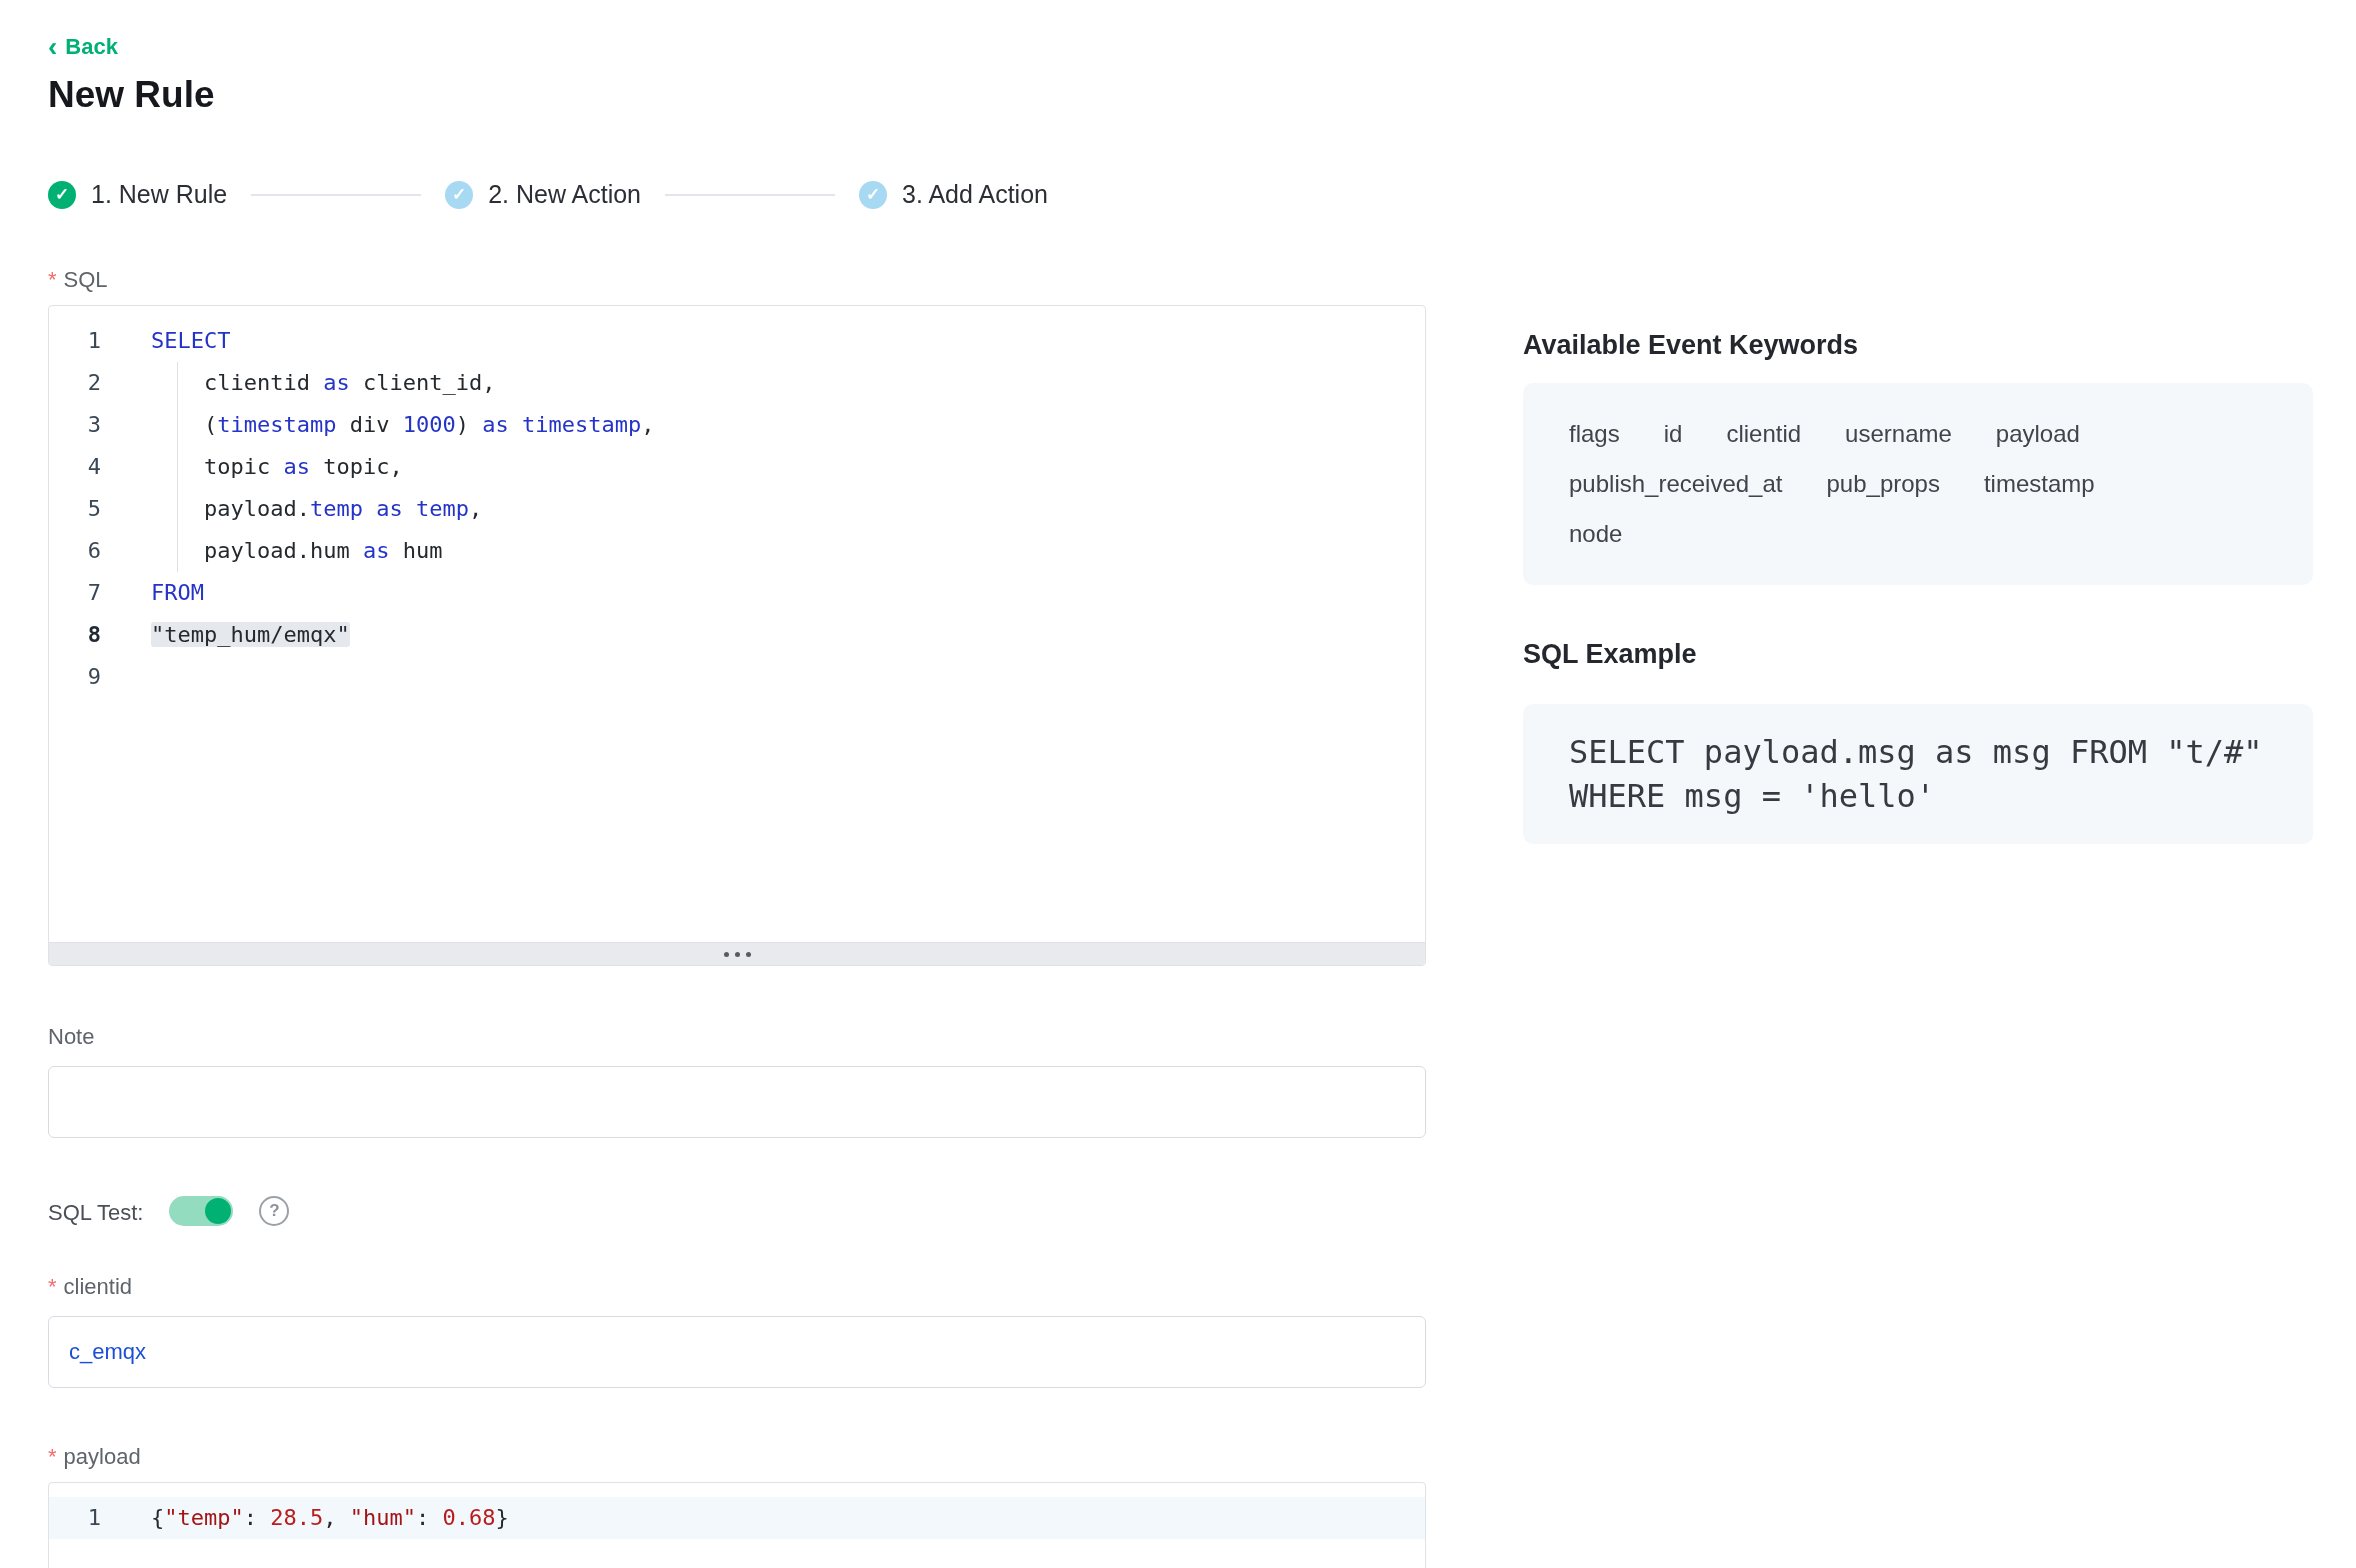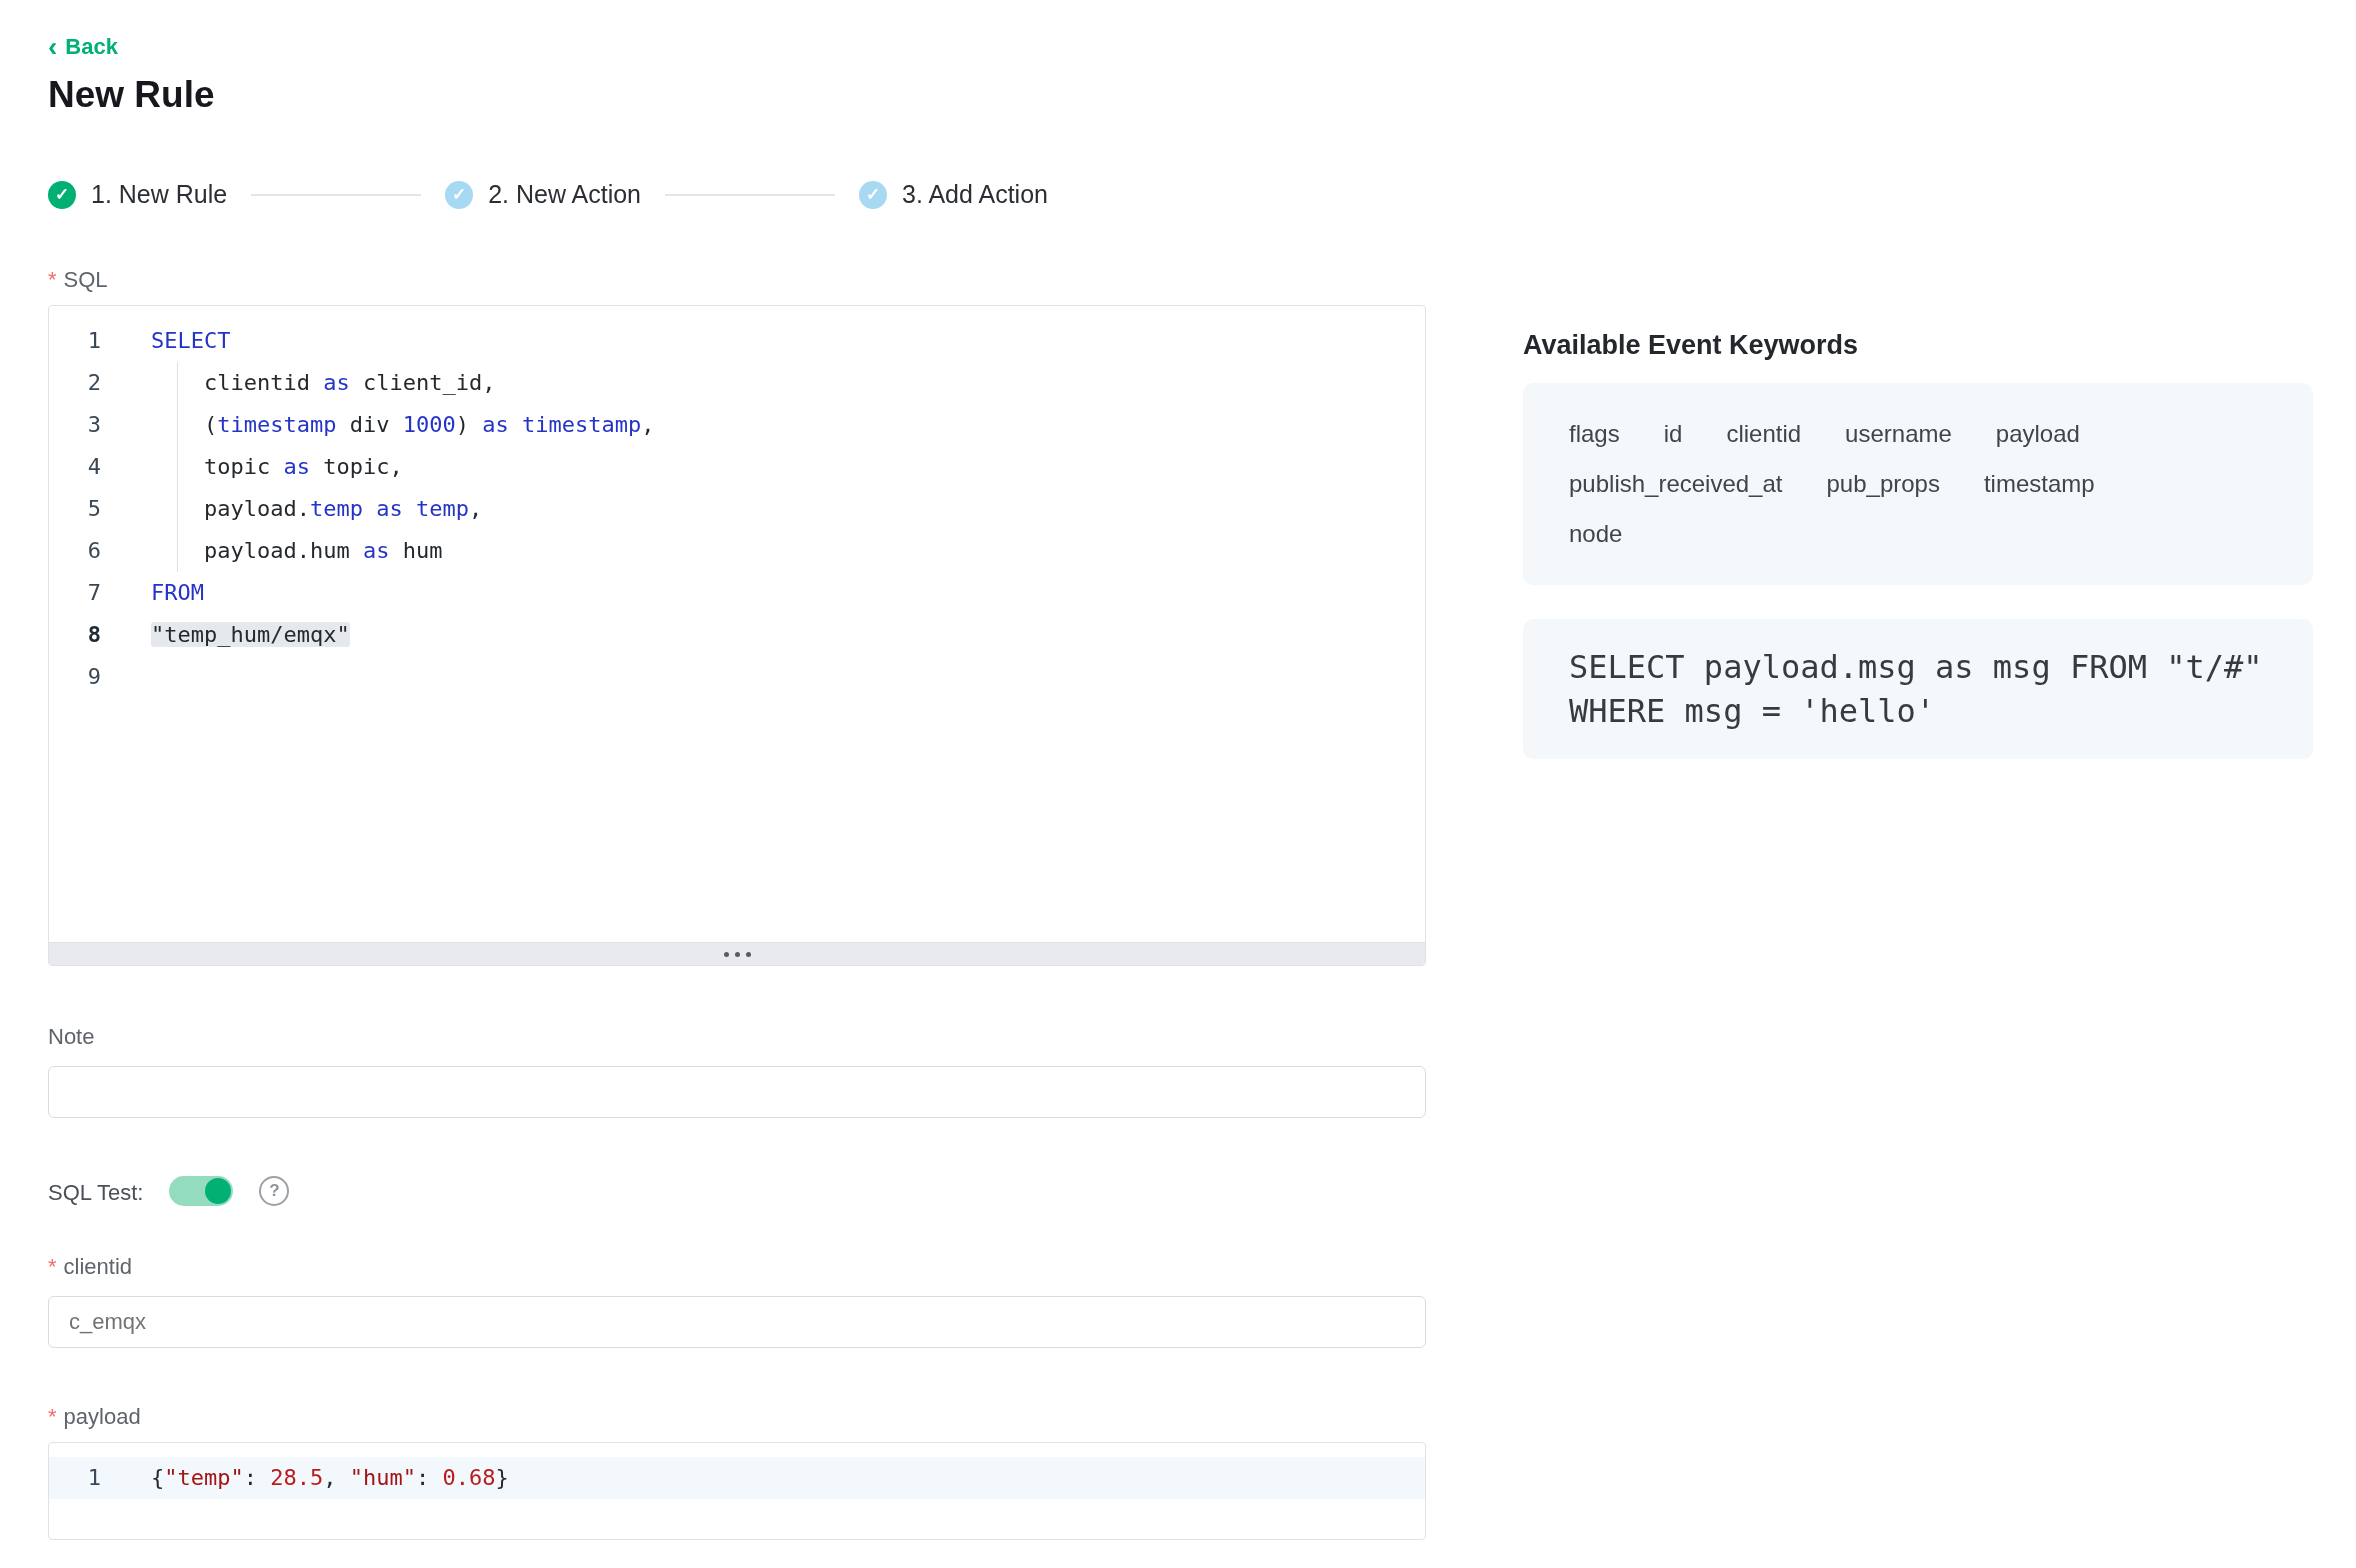--- a/index.html
+++ b/index.html
@@ -83,23 +83,23 @@
     height: 22px; background: #e8eaee; border-top: 1px solid #dfe2e7;
     display: flex; align-items: center; justify-content: center; cursor: row-resize;
   }
   .dots {
     width: 5px; height: 5px; border-radius: 50%; background: #565c64;
     box-shadow: 11px 0 0 #565c64, -11px 0 0 #565c64;
   }
 
   
   .text-input {
-    margin-top: 16px; width: 100%; height: 52px; box-sizing: border-box;
+    margin-top: 16px; width: 100%; height: 72px; box-sizing: border-box;
     border: 1px solid #d8dce2; border-radius: 6px; background: #fff;
-    font-size: 22px; color: #737373; padding: 13px 20px; outline: none;
+    font-size: 22px; color: #1d4ed8; padding: 13px 20px; outline: none;
     font-family: "Liberation Sans", sans-serif;
   }
 
   
   .sql-test-row { margin-top: 58px; display: flex; align-items: flex-end; gap: 26px; }
   .test-label { font-size: 22px; color: #4b5056; }
   .switch {
     position: relative; width: 64px; height: 30px; border-radius: 15px;
     background: #93dcc0; cursor: pointer; display: inline-block;
   }
@@ -254,17 +254,18 @@
       <div class="kw-row">
         <span class="kw">publish_received_at</span>
         <span class="kw">pub_props</span>
         <span class="kw">timestamp</span>
       </div>
       <div class="kw-row">
         <span class="kw">node</span>
       </div>
     </div>
 
+  <div class="panel-heading heading-2">SQL Example</div>
   <div class="info-box example-box" id="example-lines">
       <div class="ex-line">SELECT payload.msg as msg FROM "t/#"</div>
       <div class="ex-line">WHERE msg = 'hello'</div>
     </div>
 </div>
 
 </body></html>

